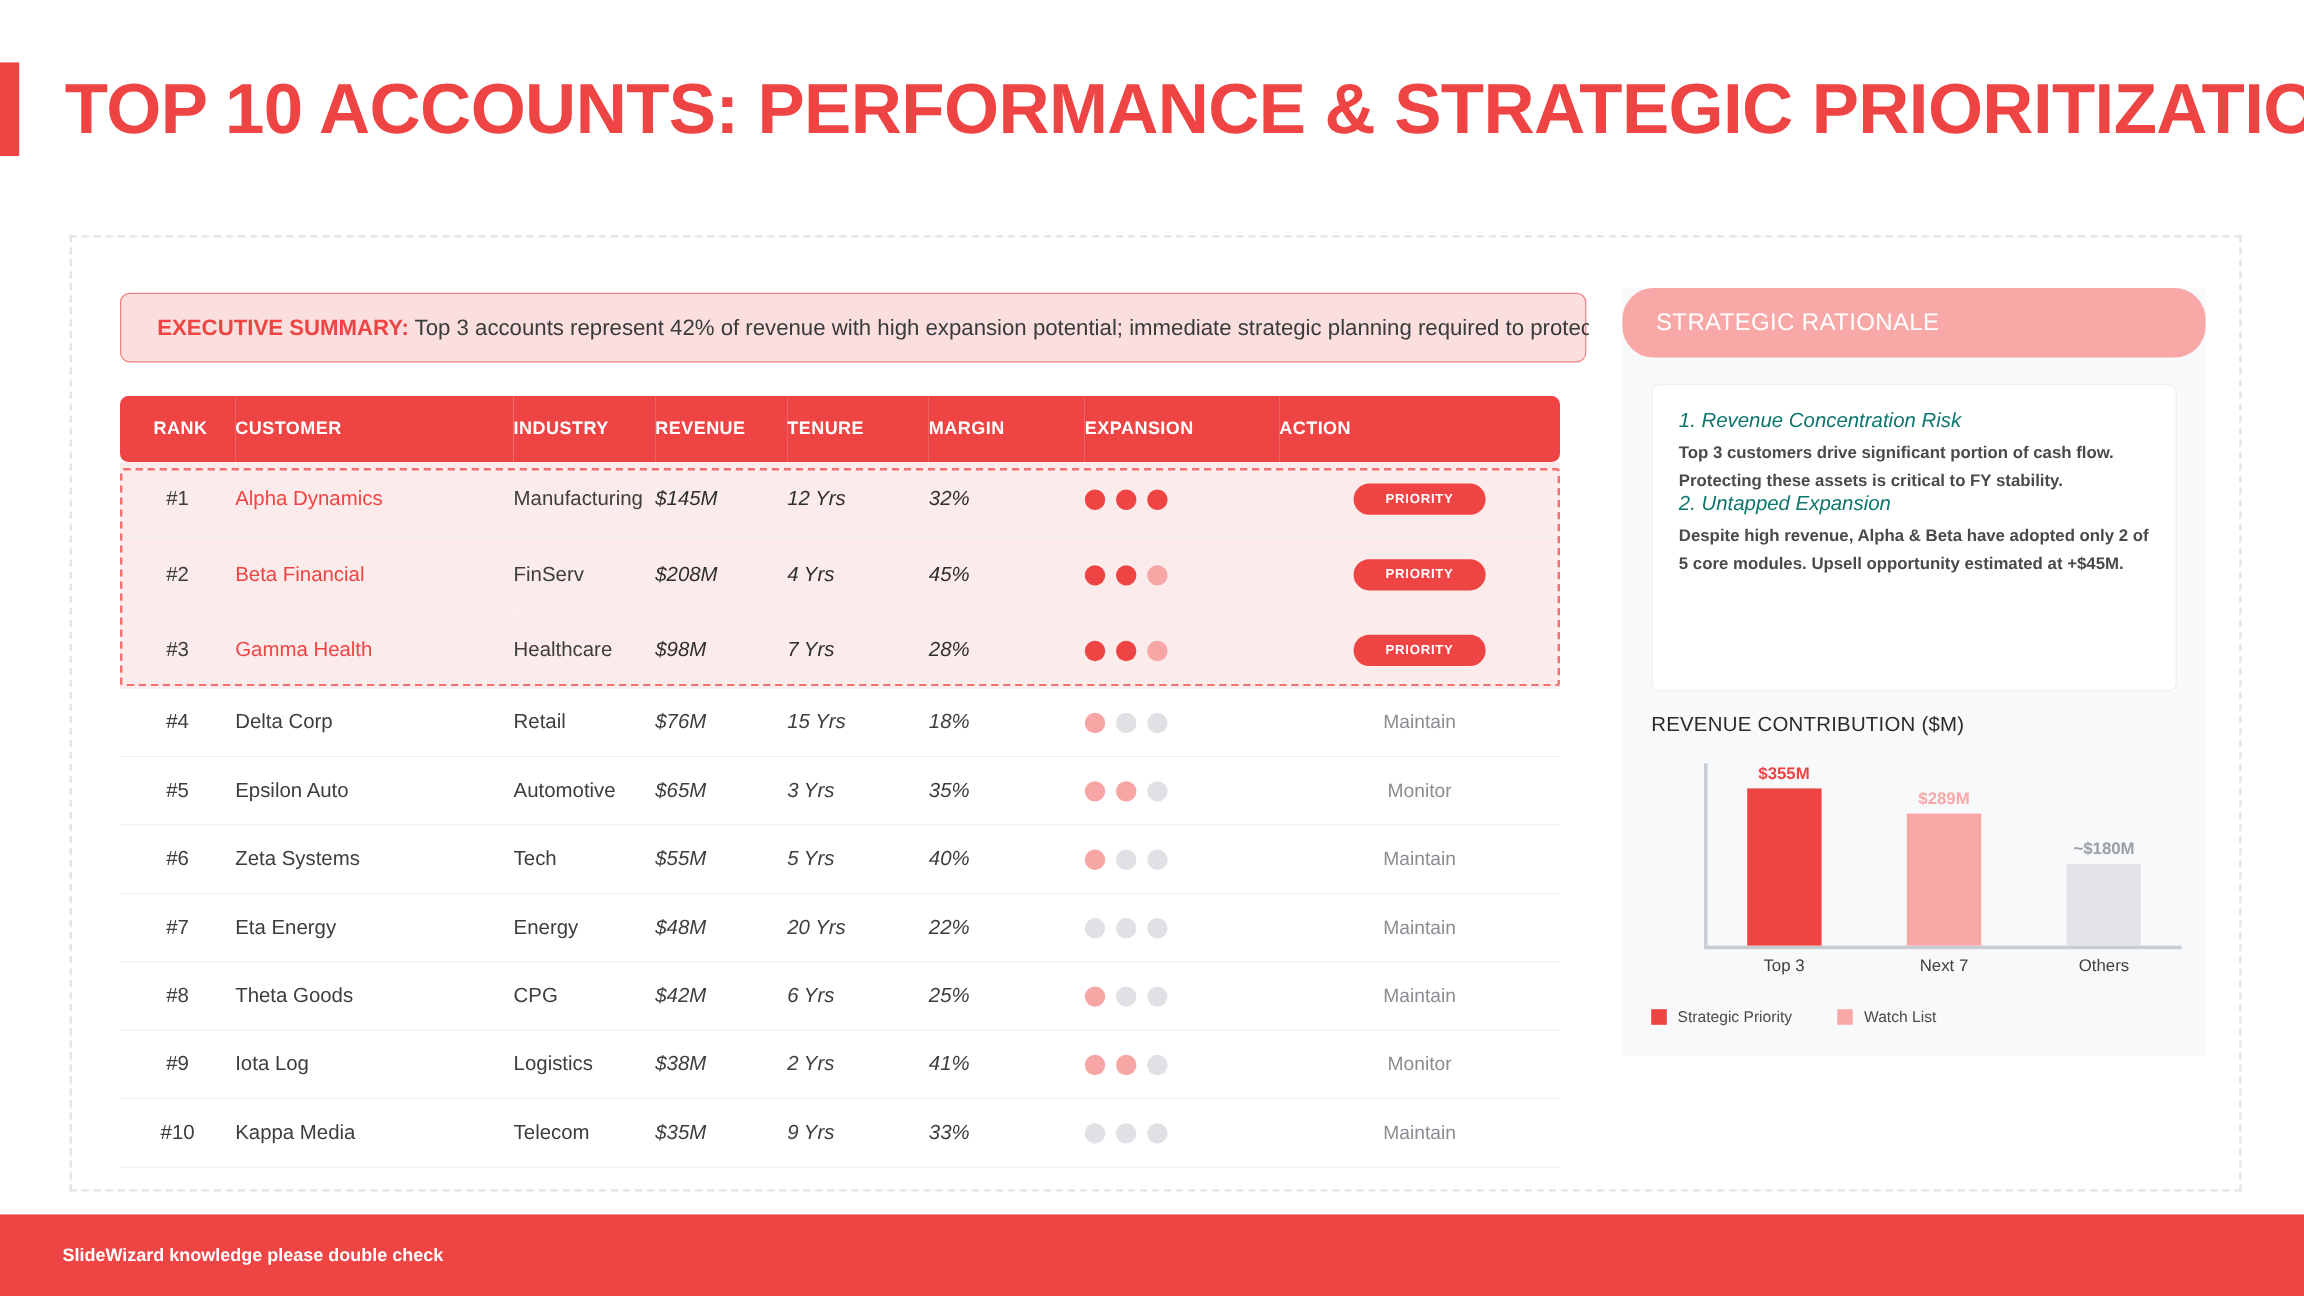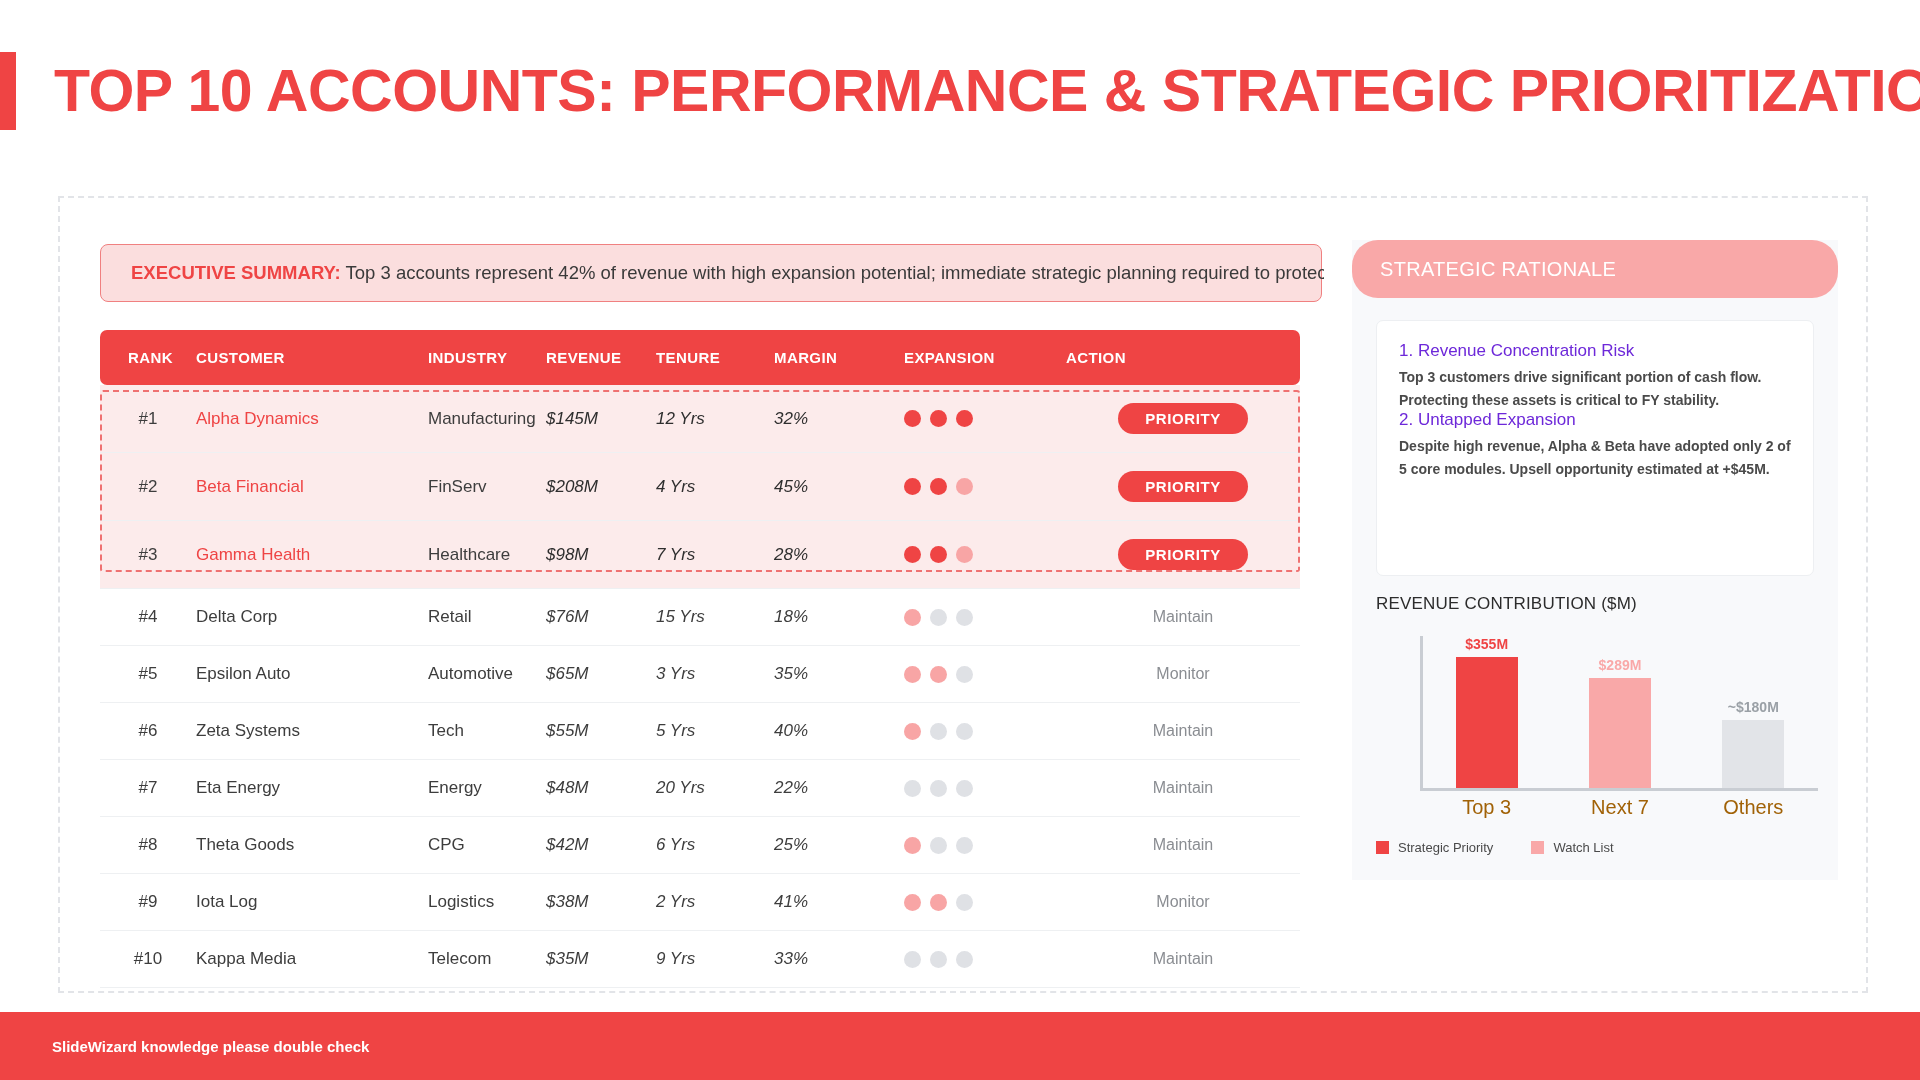--- a/index.html
+++ b/index.html
@@ -105,21 +105,21 @@
   }
 
   .dots { display: flex; gap: 9px; align-items: center; }
   .dot { width: 17px; height: 17px; border-radius: 50%; }
   .dot.full  { background: #EF4444; }
   .dot.half  { background: #F8A5A5; }
   .dot.empty { background: #DFE1E5; }
 
   .badge {
     display: inline-block; background: #EF4444; color: #fff;
-    font-size: 15px; font-weight: bold; letter-spacing: 0.6px;
+    font-size: 11px; font-weight: bold; letter-spacing: 0.6px;
     padding: 7px 27px; border-radius: 20px;
   }
   .act-plain { color: #8a8d92; font-size: 16px; }
 
   
   .side-panel {
     position: absolute; left: 1352px; top: 240px;
     width: 486px; height: 640px;
     background: #F8F9FB;
     z-index: 5;
@@ -127,41 +127,41 @@
   .side-head {
     height: 58px; background: #F9A8A8; display: flex; align-items: center;
     padding-left: 28px; color: #ffffff; font-size: 20px; letter-spacing: 0.3px; border-radius: 26px;
   }
   .rationale-card {
     margin: 22px 24px 0 24px; background: #ffffff; border: 1px solid #EDEFF2;
     border-radius: 7px; padding: 20px 22px 18px 22px; height: 256px;
     overflow: hidden; position: relative;
   }
   .r-item { position: relative; }
-  .r-title { color: #6d28d9; font-size: 17px; margin-bottom: 5px; line-height: 1.2; }
+  .r-title { color: #0f766e; font-size: 17px; margin-bottom: 5px; line-height: 1.2; font-style: italic; }
   .r-body  { color: #4a4a4a; font-size: 14px; line-height: 1.62; margin-bottom: -2px; font-weight: bold; }
 
   .chart-title {
     margin: 18px 0 0 24px; font-size: 17px; color: #2c2c2c; letter-spacing: 0.2px;
   }
   .chart-area {
     position: relative; margin: 18px 24px 0 24px; height: 180px;
   }
   .axis-y { position: absolute; left: 44px; top: 4px; width: 3px; height: 152px; background: #C9CDD3; }
   .axis-x { position: absolute; left: 44px; top: 156px; width: 398px; height: 3px; background: #C9CDD3; }
   .bars { position: absolute; left: 44px; top: 4px; width: 400px; height: 152px; display: flex; align-items: flex-end; }
   .bcol { flex: 1; display: flex; flex-direction: column; align-items: center; justify-content: flex-end; height: 152px; position: relative; }
   .bval { font-size: 14px; font-weight: bold; margin-bottom: 5px; }
   .bar { width: 62px; }
   .bar.red  { background: #EF4444; }
   .bar.pink { background: #F9A8A8; }
   .bar.gray { background: #E2E4E8; }
   .v-red { color: #EF4444; } .v-pink { color: #F9A8A8; } .v-gray { color: #9AA0A6; }
   .xlabels { position: absolute; left: 44px; top: 164px; width: 400px; display: flex; }
-  .xlabels span { flex: 1; text-align: center; font-size: 20px; color: #a16207; }
+  .xlabels span { flex: 1; text-align: center; font-size: 14px; color: #404040; }
 
   .legend { position: absolute; left: 24px; top: 600px; display: flex; gap: 38px; align-items: center; }
   .lg { display: flex; align-items: center; gap: 9px; }
   .sw { width: 13px; height: 13px; }
   .sw.red { background: #EF4444; } .sw.pink { background: #F9A8A8; }
   .lg span { font-size: 13px; color: #4a4a4a; }
 
   
   .footer {
     position: absolute; left: 0; bottom: 0; width: 1920px; height: 68px;

